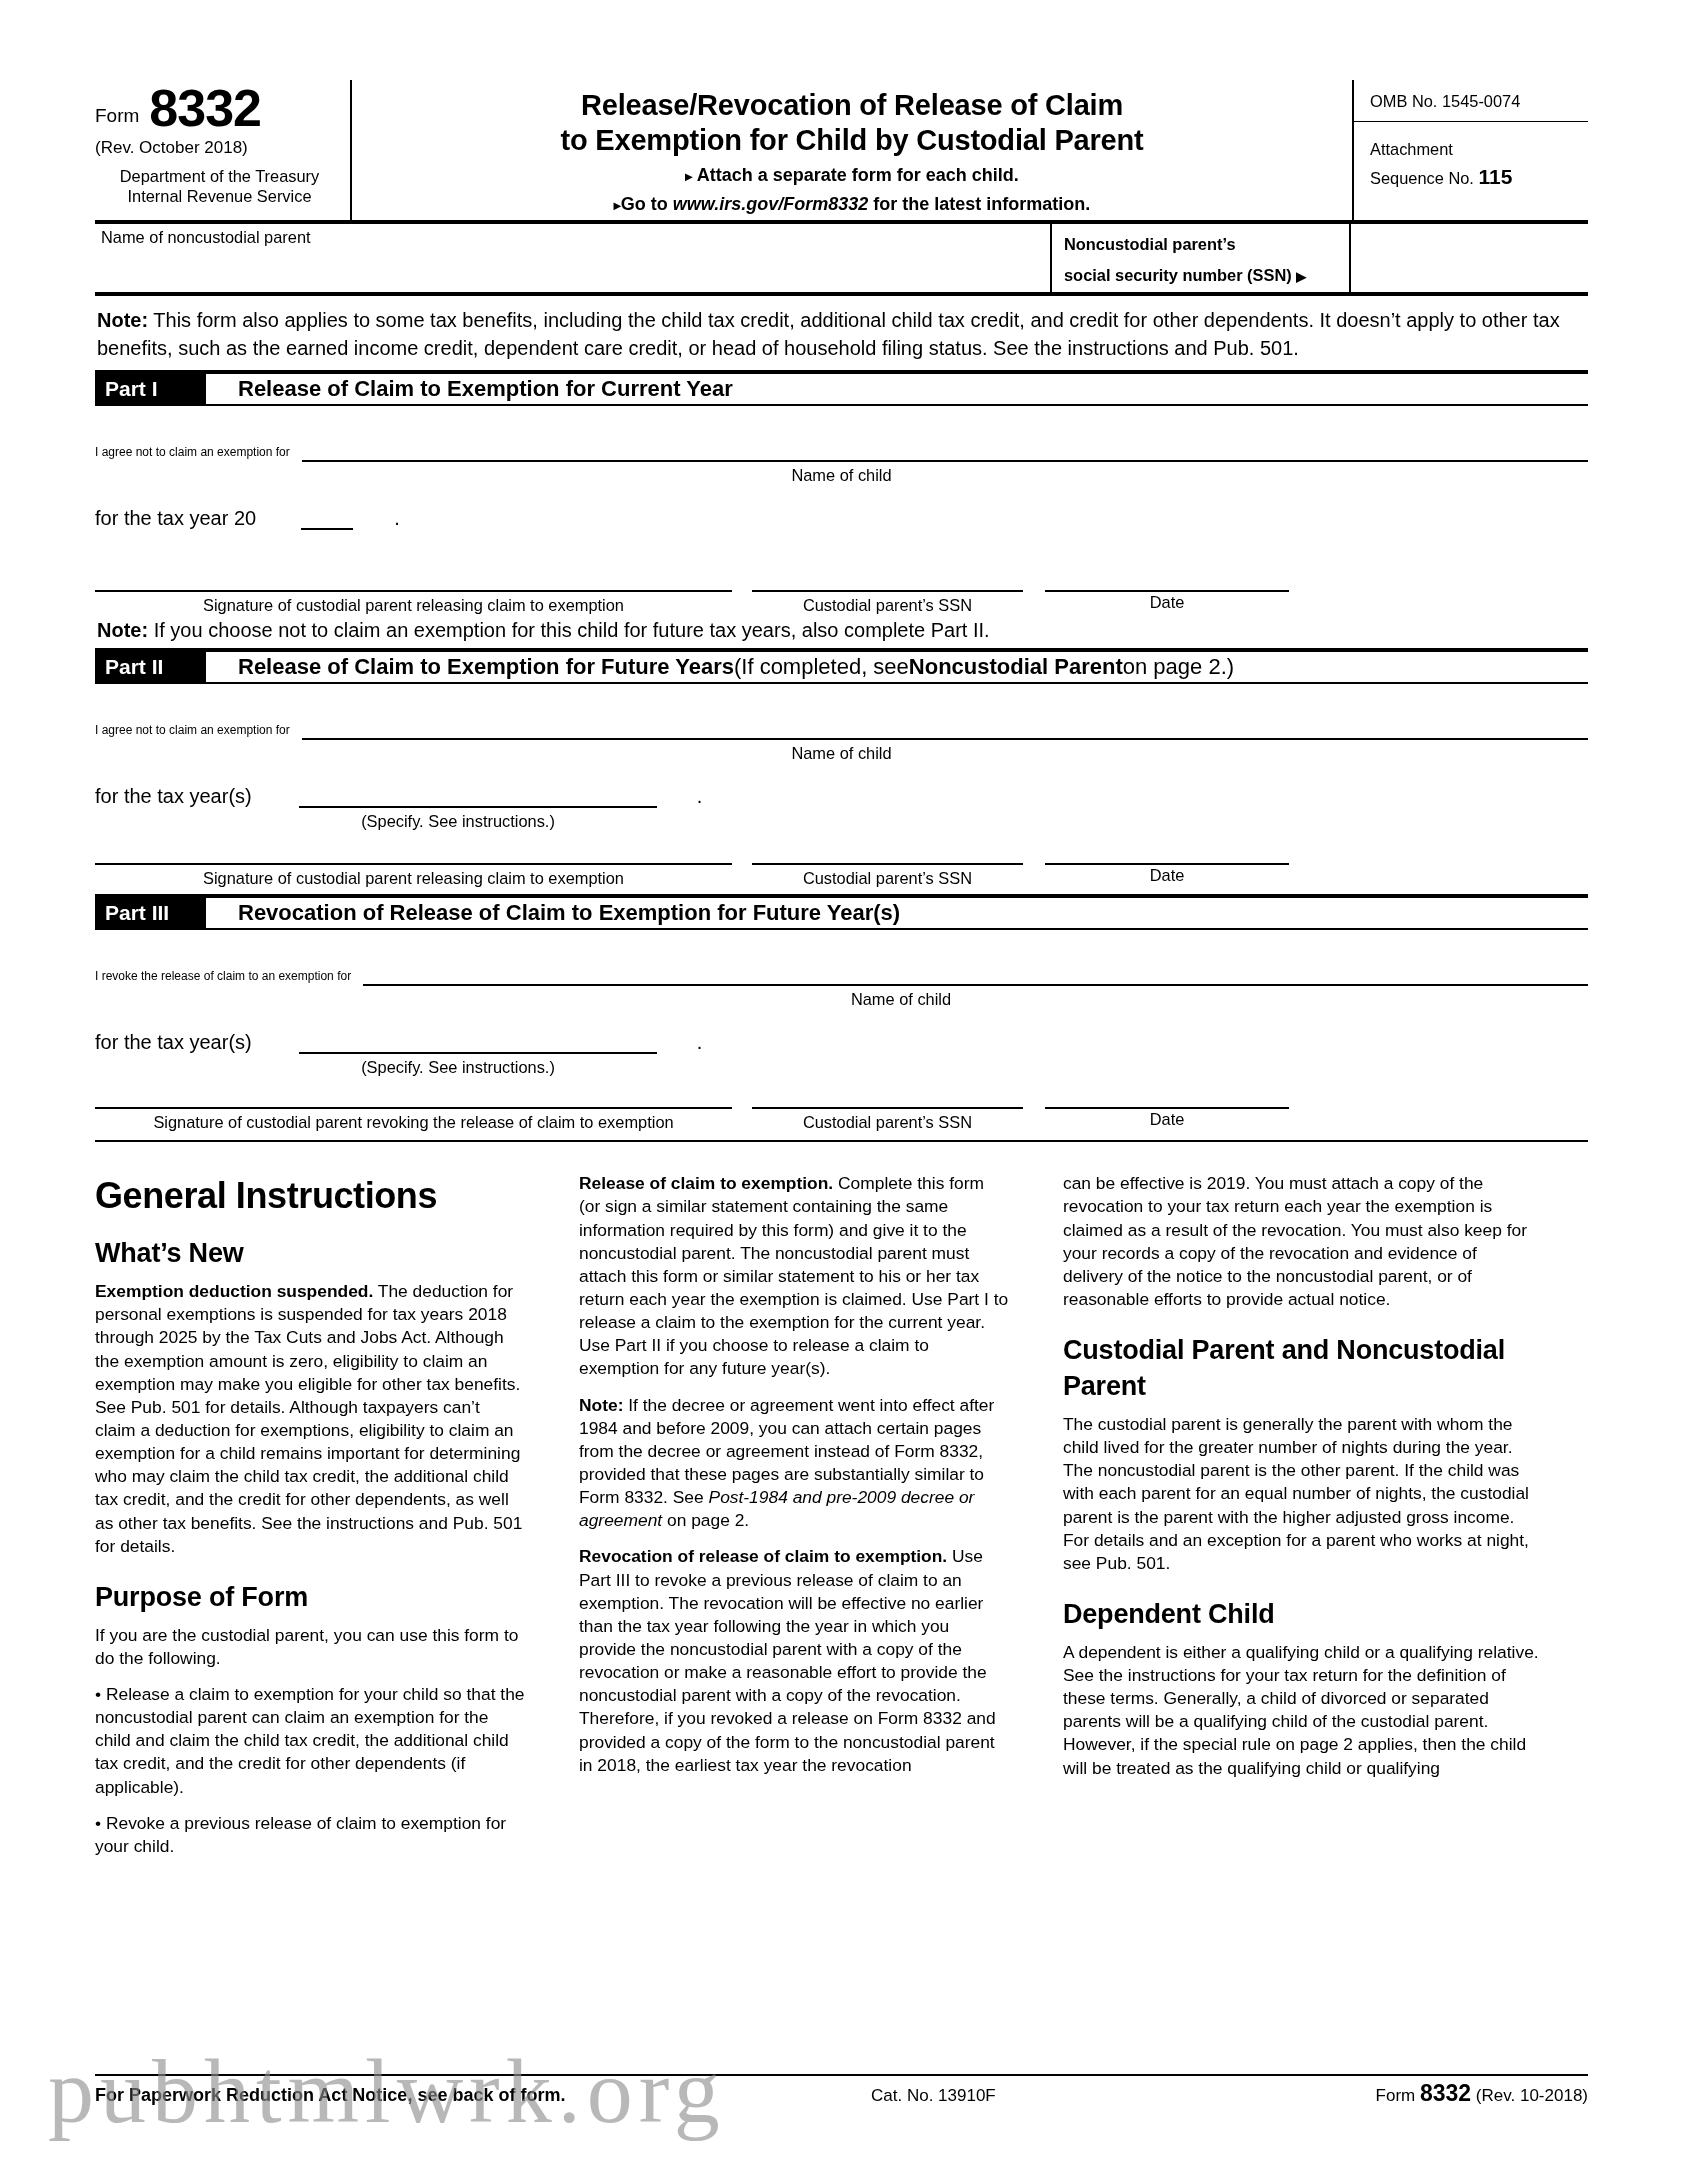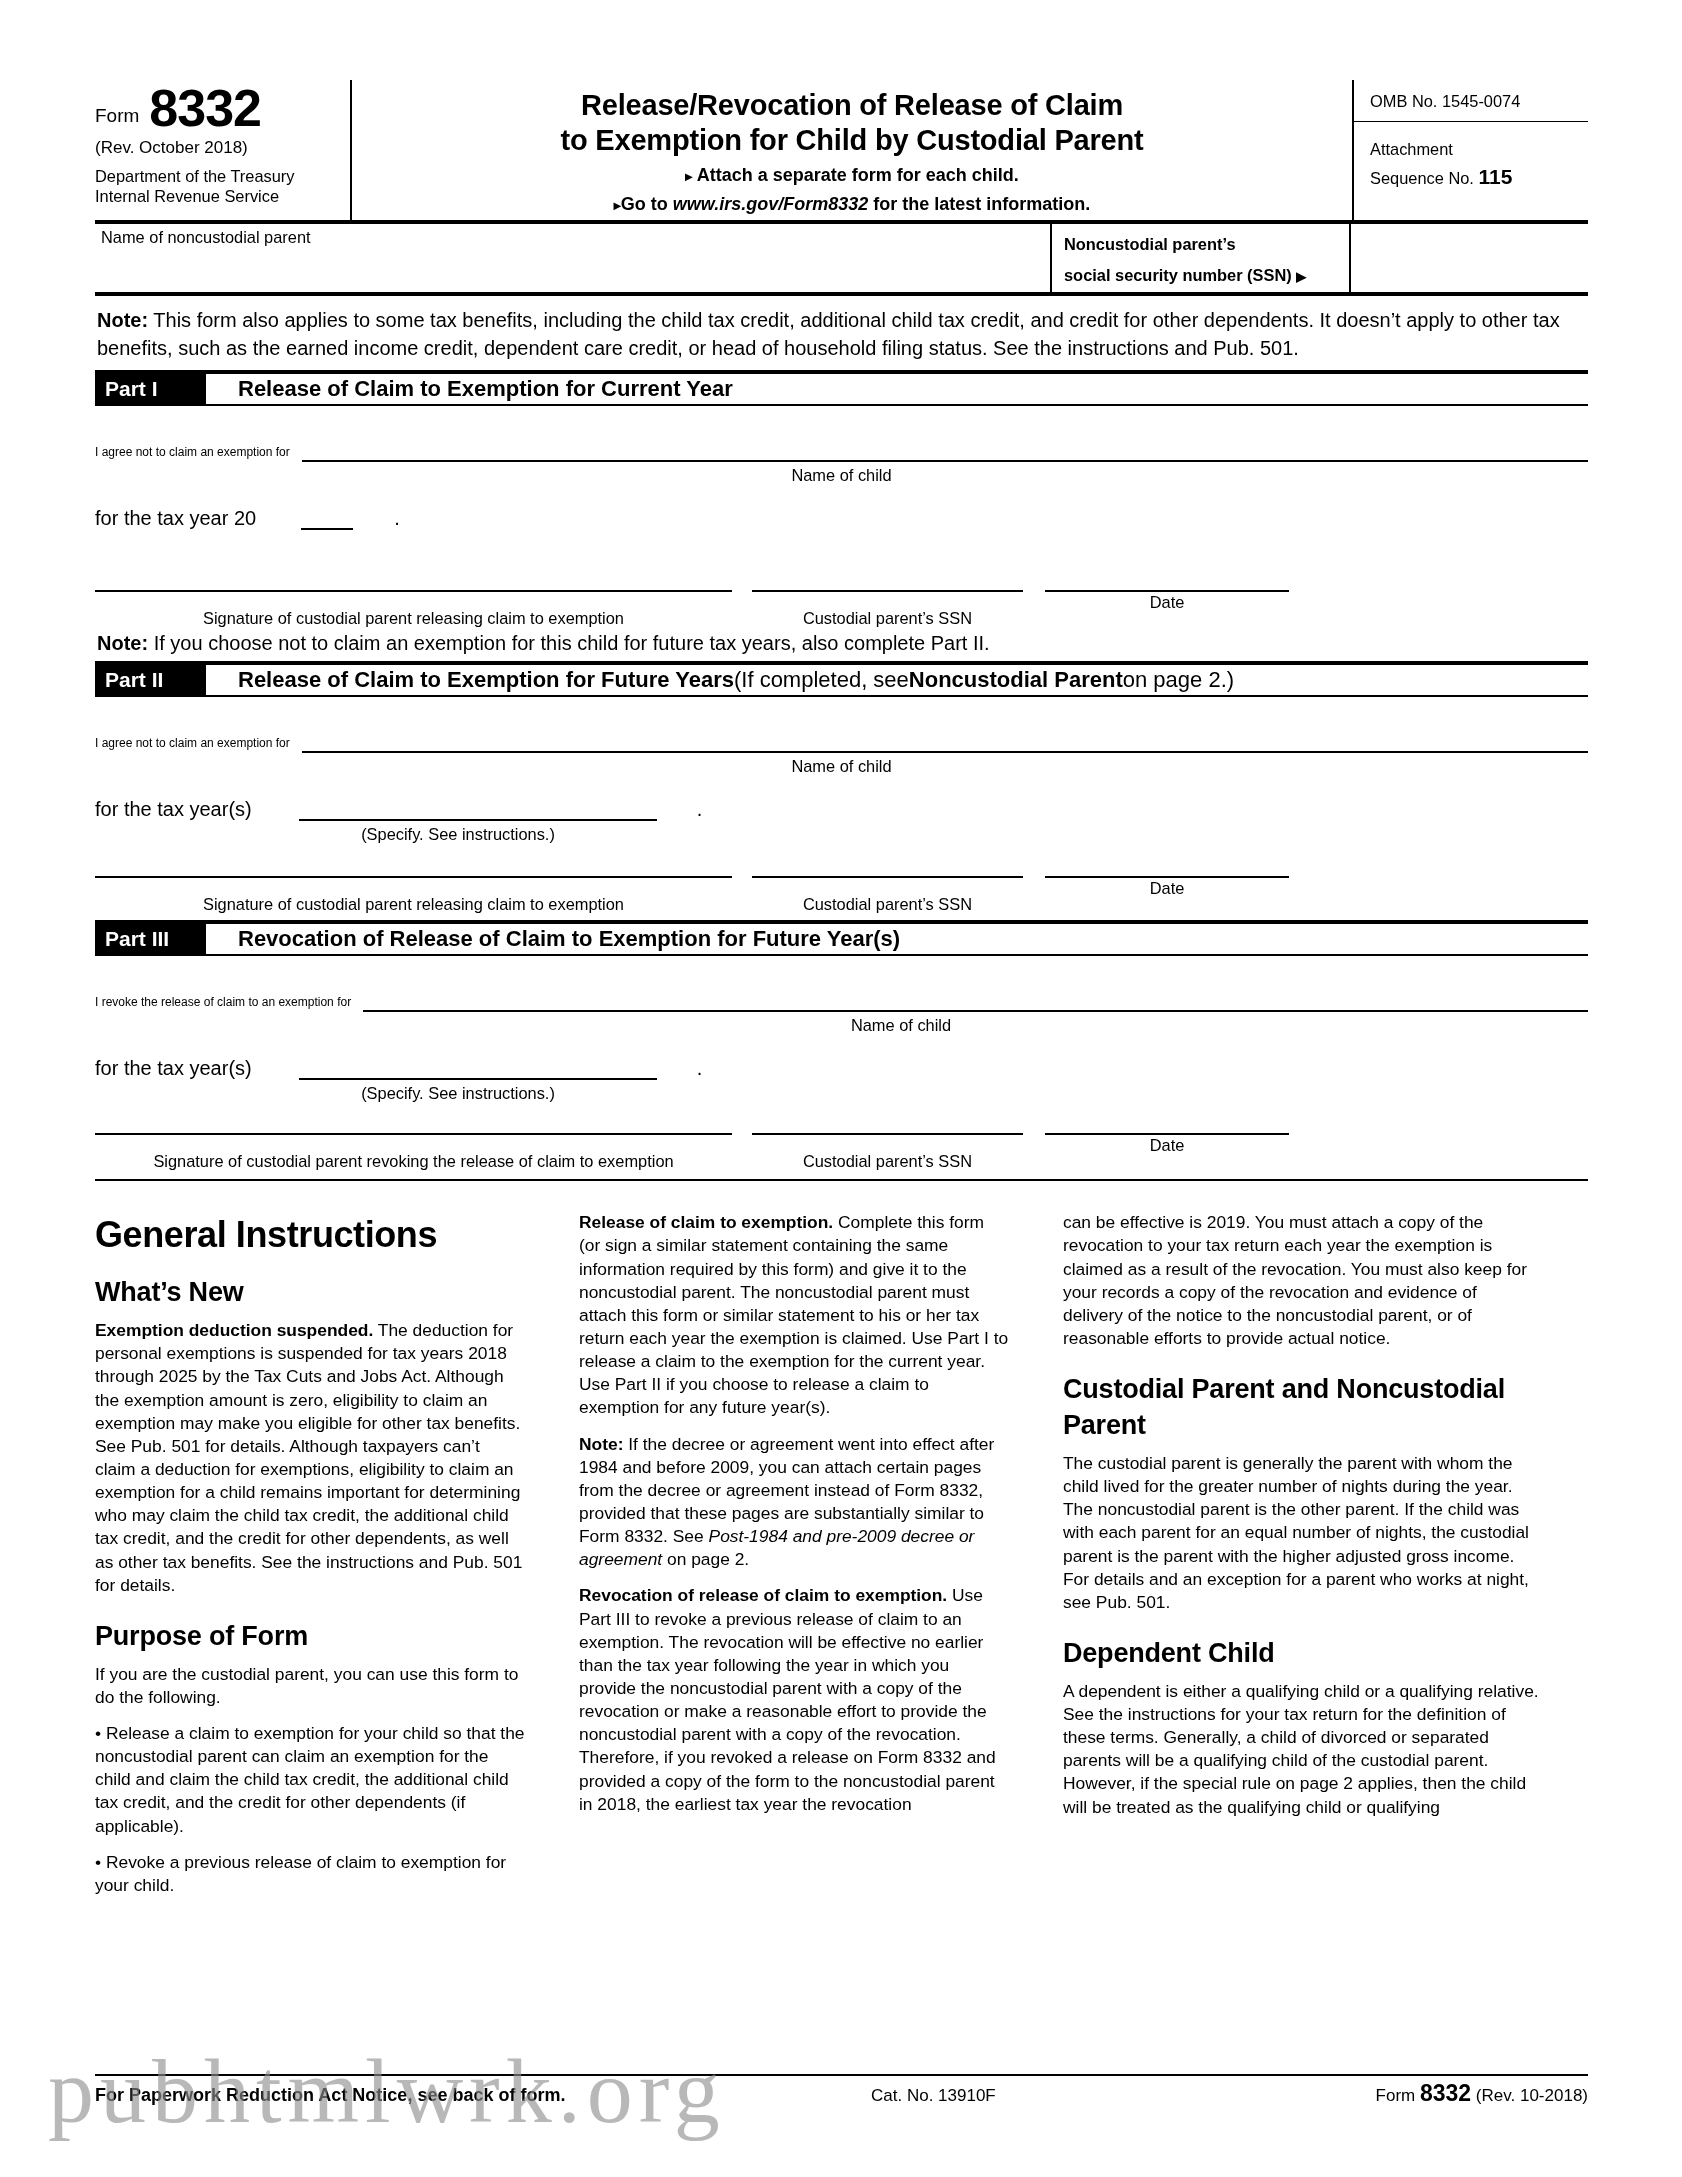--- a/index.html
+++ b/index.html
@@ -42,21 +42,21 @@
   }
   .lbl-form { font-size: 19px; padding-bottom: 6px; }
   .num-8332 {
     font-family: "Liberation Sans", sans-serif;
     font-weight: bold;
     font-size: 52px;
     letter-spacing: -1px;
     line-height: 0.95;
   }
   .rev { font-size: 17px; margin-top: 5px; }
-  .dept { font-size: 16.4px; margin-top: 9px; line-height: 1.18; }
+  .dept { font-size: 16.4px; margin-top: 9px; line-height: 1.18; text-align: center; }
 
   .hdr-mid {
     flex: 1;
     text-align: center;
     padding: 8px 4px 4px 4px;
   }
   .title-main {
     font-size: 29px;
     font-weight: bold;
     line-height: 1.2;
@@ -197,21 +197,21 @@
 
   
   .sigrow { display: flex; margin-top: 26px; }
   .sig-a { flex: 0 0 637px; }
   .sig-b { flex: 0 0 271px; margin-left: 20px; }
   .sig-c { flex: 0 0 244px; margin-left: 22px; }
   .sigline { border-top: 2.2px solid #000; }
   .sigcap {
     text-align: center;
     font-size: 16.4px;
-    padding-top: 17px;
+    padding-top: 4px;
   }
   .sigcap.date-cap { padding-top: 1px; }
 
   .note2 {
     font-size: 20px;
     margin-top: 4px;
     padding-left: 2px;
   }
   .note2 b { font-weight: bold; }
 

